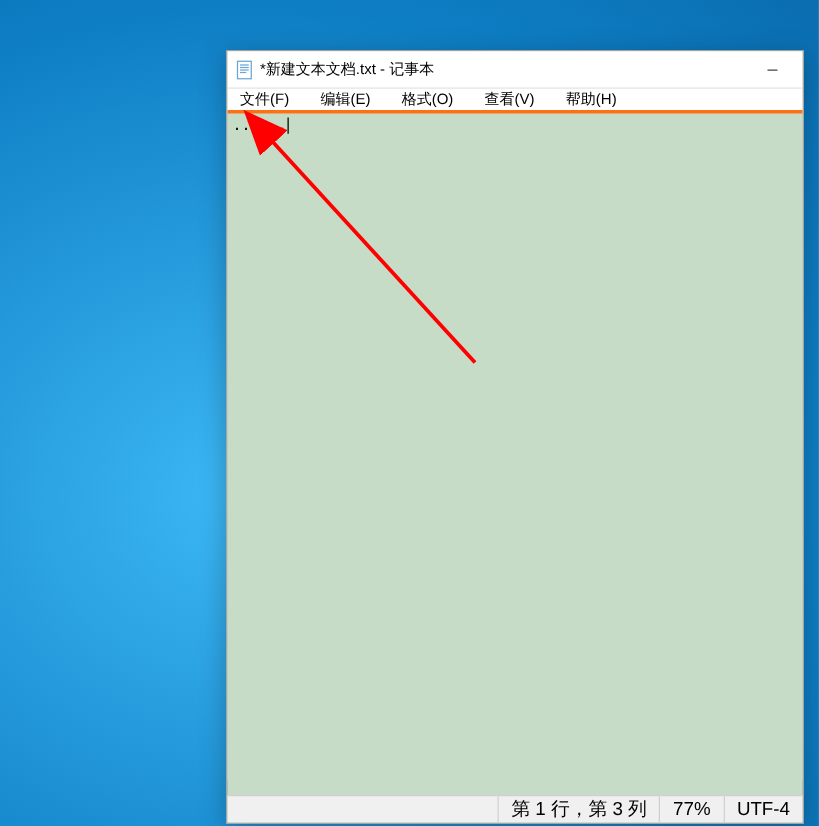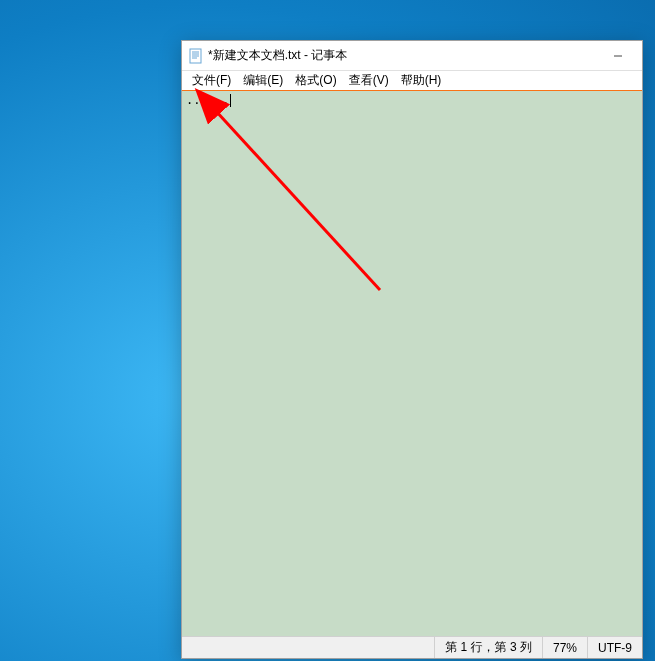--- a/index.html
+++ b/index.html
@@ -64,21 +64,22 @@
     color: #555;
     font-size: 12px;
   }
   .menubar {
     height: 20px;
     background: #ffffff;
     display: flex;
     align-items: center;
     padding: 0 4px;
     font-size: 12px;
-    border-bottom: 1px solid #f97316;
+    border-bottom: 3px solid #f97316;
+    gap: 13px;
   }
   .menu-item {
     padding: 2px 6px;
     color: #000;
     cursor: default;
   }
   .editor-area {
     flex: 1;
     background: #c7dcc7;
     position: relative;
@@ -101,21 +102,21 @@
     background: #000;
     margin-left: 1px;
     vertical-align: middle;
   }
   .statusbar {
     height: 22px;
     background: #f0f0f0;
     border-top: 1px solid #d0d0d0;
     display: flex;
     align-items: center;
-    font-size: 12px;
+    font-size: 15px;
     color: #000;
     margin-top: 12px;
   }
   .status-cell {
     padding: 0 10px;
     border-left: 1px solid #d0d0d0;
     height: 100%;
     display: flex;
     align-items: center;
     white-space: nowrap;
@@ -167,21 +168,21 @@
       <div class="editor-text">
         <span>......</span>
           <span class="caret"></span>
       </div>
     </div>
 
     <div class="statusbar">
       <div class="status-spacer"></div>
       <div class="status-cell">第 1 行，第 3 列</div>
       <div class="status-cell">77%</div>
-      <div class="status-cell">UTF-9</div>
+      <div class="status-cell">UTF-4</div>
     </div>
 
   </div>
 
   <svg class="annotation-arrow" style="left:0; top:0;" width="655" height="661">
     <defs>
       <marker id="arrowhead" markerWidth="12" markerHeight="10" refX="2" refY="5" orient="auto">
         <polygon points="0 0, 12 5, 0 10" fill="#ff0000"></polygon>
       </marker>
     </defs>

